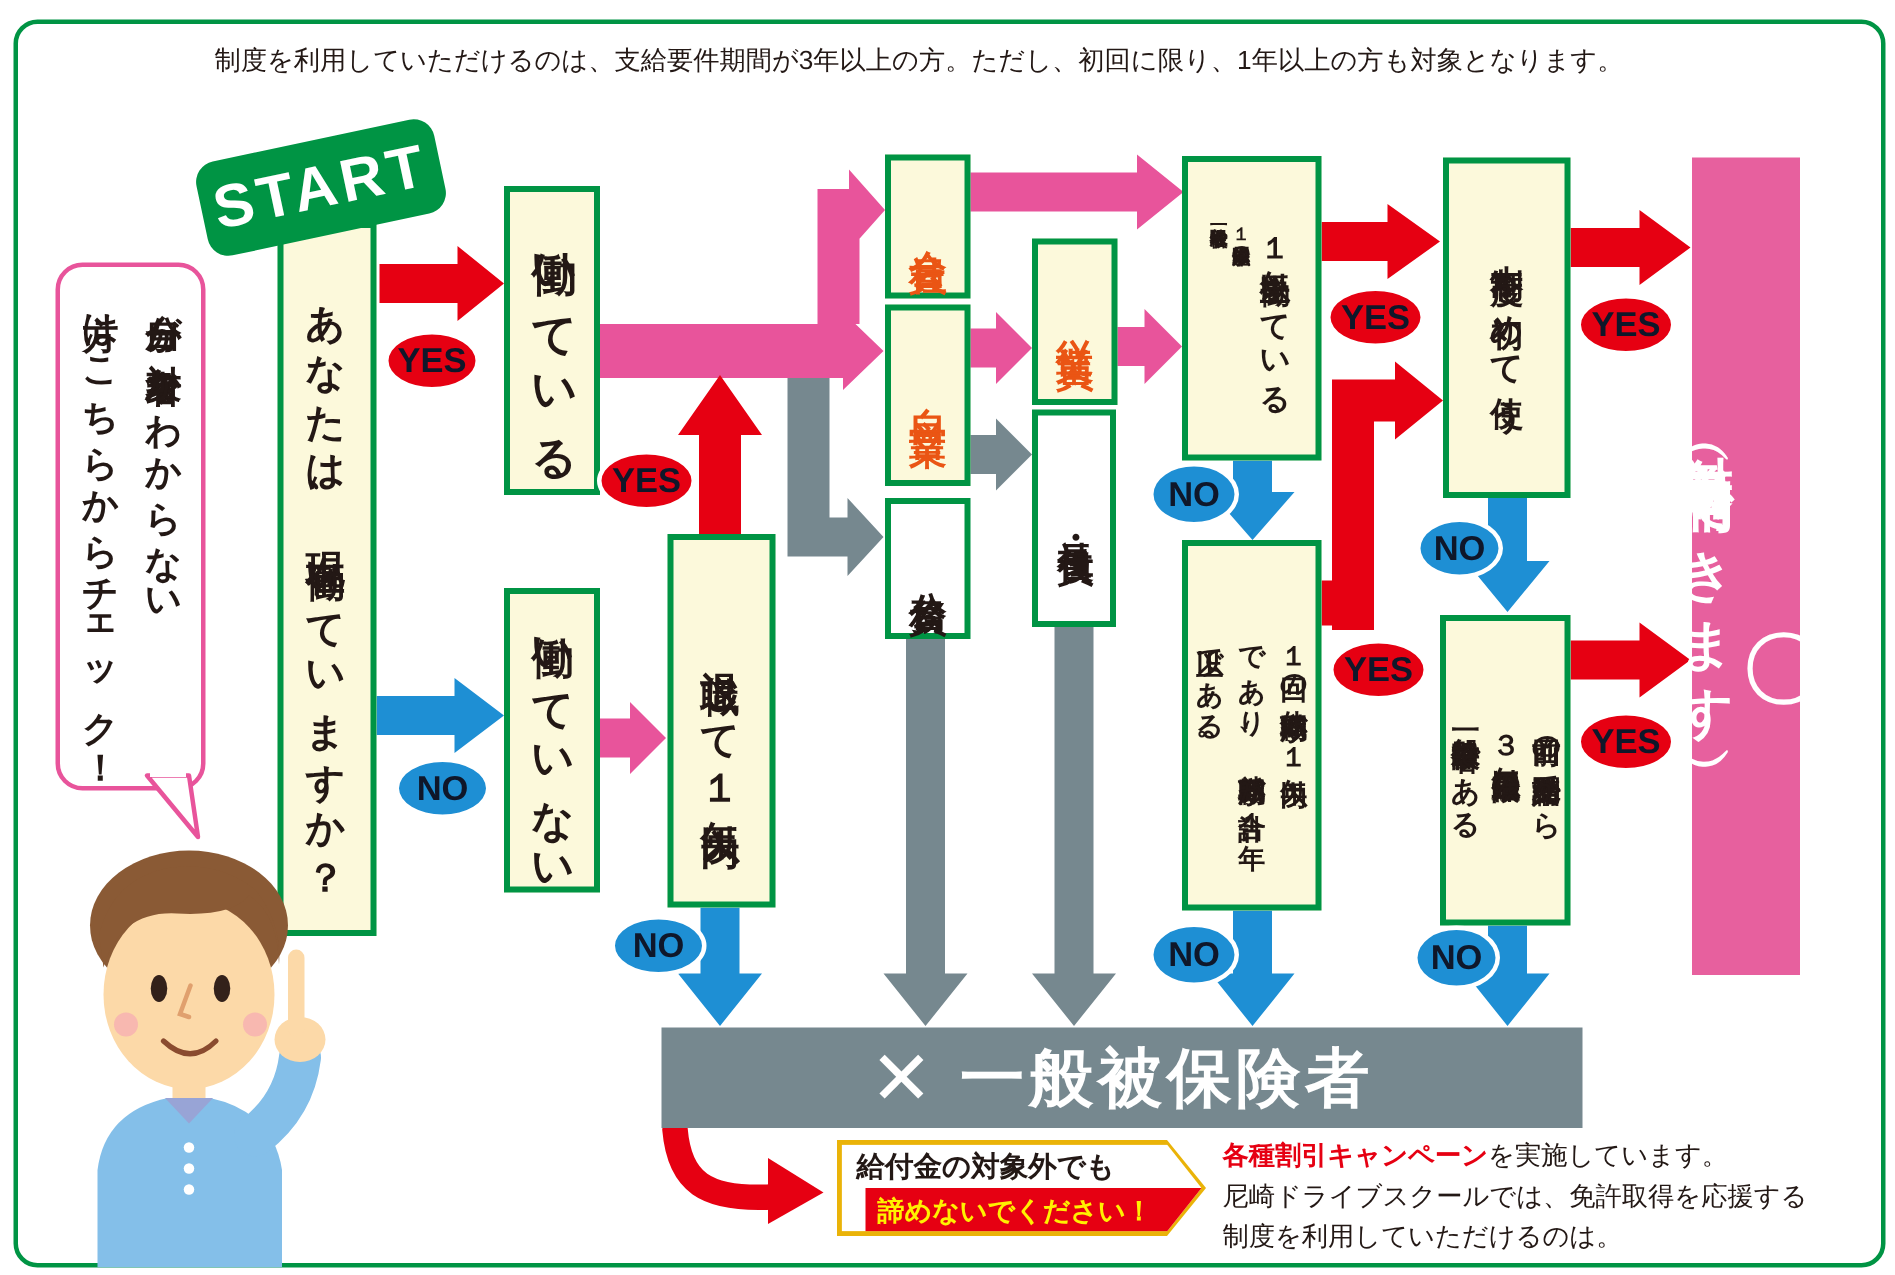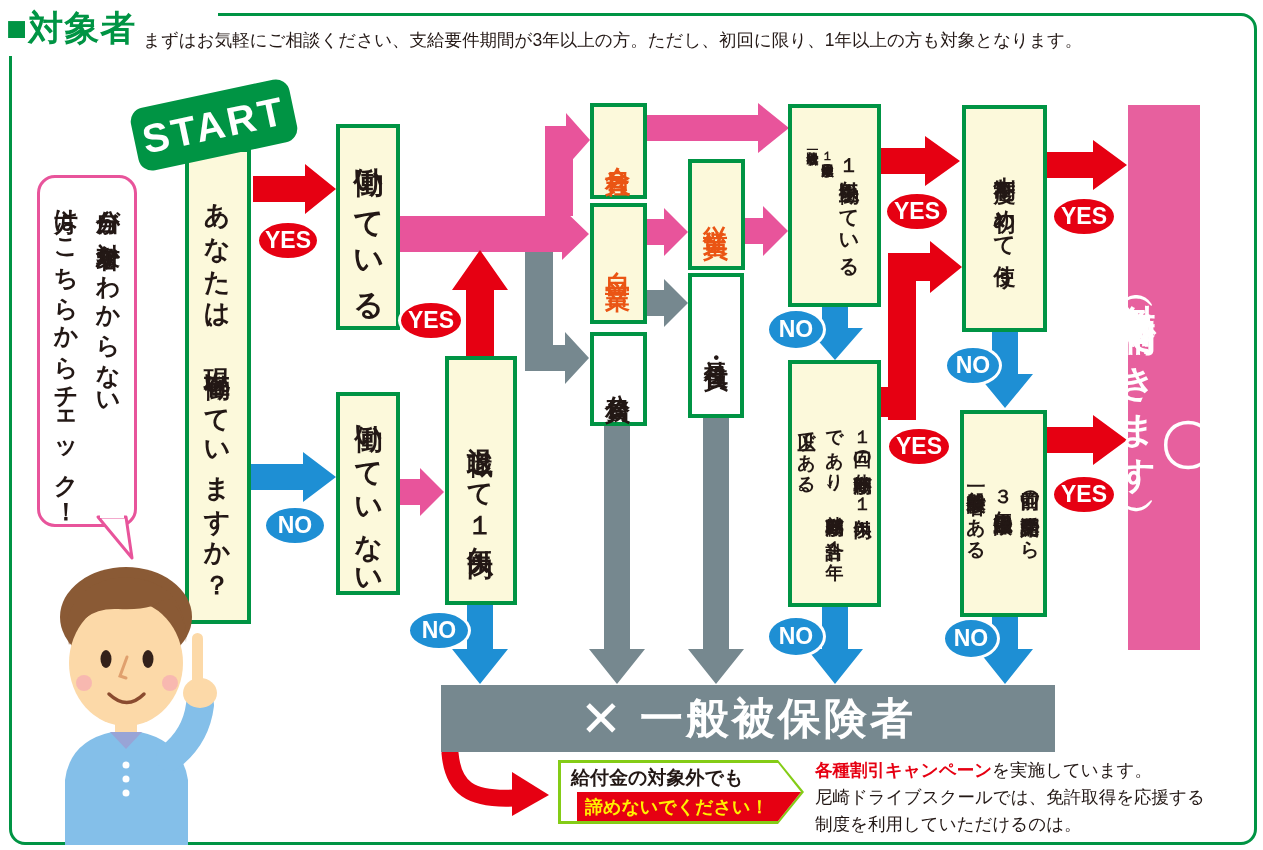--- a/index.html
+++ b/index.html
@@ -16,65 +16,62 @@
          transform:rotate(-12deg);display:flex;align-items:center;justify-content:center;z-index:3;}
   #start span{color:#fff;font-size:40px;font-weight:bold;letter-spacing:3px;}
   
   .node{background:#FCF9DB;border:4px solid #009444;box-sizing:border-box;z-index:2;
         display:flex;align-items:center;justify-content:center;font-weight:bold;color:#231815;}
   .node.white{background:#fff;}
   .v{writing-mode:vertical-rl;text-orientation:mixed;}
   .pre{white-space:pre-line;}
   .orange{color:#EA5514;}
   
-  .oval{border-radius:50%;display:flex;align-items:center;justify-content:center;color:#ffffff;
+  .oval{border-radius:50%;display:flex;align-items:center;justify-content:center;color:#0f172a;
         font-weight:bold;font-size:23px;z-index:5;border:3px solid #fff;box-sizing:border-box;letter-spacing:0;}
   .oval.yes{background:#E60012;}
   .oval.no{background:#1E8FD4;}
   
   #eligible{left:1128px;top:105px;width:72px;height:545px;background:#E7609E;z-index:2;
             display:flex;align-items:center;justify-content:center;}
   #eligible .inner{writing-mode:vertical-rl;color:#fff;font-weight:bold;text-align:center;}
   #eligible .mark{font-size:54px;line-height:1;display:block;}
   #eligible .txt{font-size:36px;letter-spacing:4px;display:block;}
   #noteligible{left:441px;top:685px;width:614px;height:67px;background:#76888F;z-index:2;
                display:flex;align-items:center;justify-content:center;gap:18px;color:#fff;font-weight:bold;}
   #noteligible .mark{font-size:50px;}
   #noteligible .txt{font-size:43px;letter-spacing:3px;}
   
   #bubble{left:37px;top:175px;width:94px;height:346px;background:#fff;border:3px solid #E8549B;
           border-radius:18px;z-index:3;display:flex;align-items:center;justify-content:center;}
   #bubble .inner{writing-mode:vertical-rl;font-size:24px;font-weight:bold;line-height:42px;letter-spacing:2px;color:#231815;}
   
-  #callout{left:558px;top:760px;width:246px;height:64px;z-index:3;background:#84cc16;
+  #callout{left:558px;top:760px;width:246px;height:64px;z-index:3;background:#eab308;
            clip-path:polygon(0 0,220px 0,100% 50%,220px 100%,0 100%);}
   #callout .in{position:absolute;left:3px;top:3px;right:3px;bottom:3px;background:#fff;
            clip-path:polygon(0 0,217px 0,100% 50%,217px 100%,0 100%);}
   #callout .r1{position:absolute;left:0;top:0;width:100%;height:50%;display:flex;align-items:center;
            padding-left:10px;box-sizing:border-box;font-size:19px;font-weight:bold;color:#231815;}
   #callout .r2{position:absolute;left:16px;top:50%;width:100%;height:50%;background:#E60012;display:flex;
            align-items:center;padding-left:8px;box-sizing:border-box;font-size:18px;font-weight:bold;color:#FFF100;}
   #footnote{left:815px;top:757px;z-index:3;font-size:17.5px;line-height:27px;color:#231815;}
   #footnote .hl{color:#E60012;font-weight:bold;}
   svg.layer{position:absolute;left:0;top:0;z-index:1;}
   svg.top{z-index:4;}
 </style>
 </head>
 <body>
 
 <div id="canvas">
 
   <div id="frame" class="abs"></div>
 
-  <div id="title" class="abs">
-    <span>■対象者</span>
-  </div>
 
   <div id="desc" class="abs">
-    <div>まずはお気軽にご相談ください、支給要件期間が3年以上の方。ただし、初回に限り、1年以上の方も対象となります。</div>
+    <div>制度を利用していただけるのは、支給要件期間が3年以上の方。ただし、初回に限り、1年以上の方も対象となります。</div>
   </div>
 
   <svg class="layer" width="1263" height="850">
 
     <polygon points="400,216 562,216 562,208 589,234 562,260 562,252 400,252" fill="#E8549B"></polygon>
     <polygon points="545,216 545,126 566,126 566,113 590,140 566,167 566,154 573,154 573,216" fill="#E8549B"></polygon>
     <polygon points="525,252 553,252 553,345 565,345 565,332 589,358 565,384 565,371 525,371" fill="#76888F"></polygon>
     <polygon points="400,479 420,479 420,468 444,492 420,516 420,505 400,505" fill="#E8549B"></polygon>
     <polygon points="646,115 758,115 758,103 789,128 758,153 758,141 646,141" fill="#E8549B"></polygon>
     <polygon points="646,219 664,219 664,208 688,232 664,256 664,245 646,245" fill="#E8549B"></polygon>

